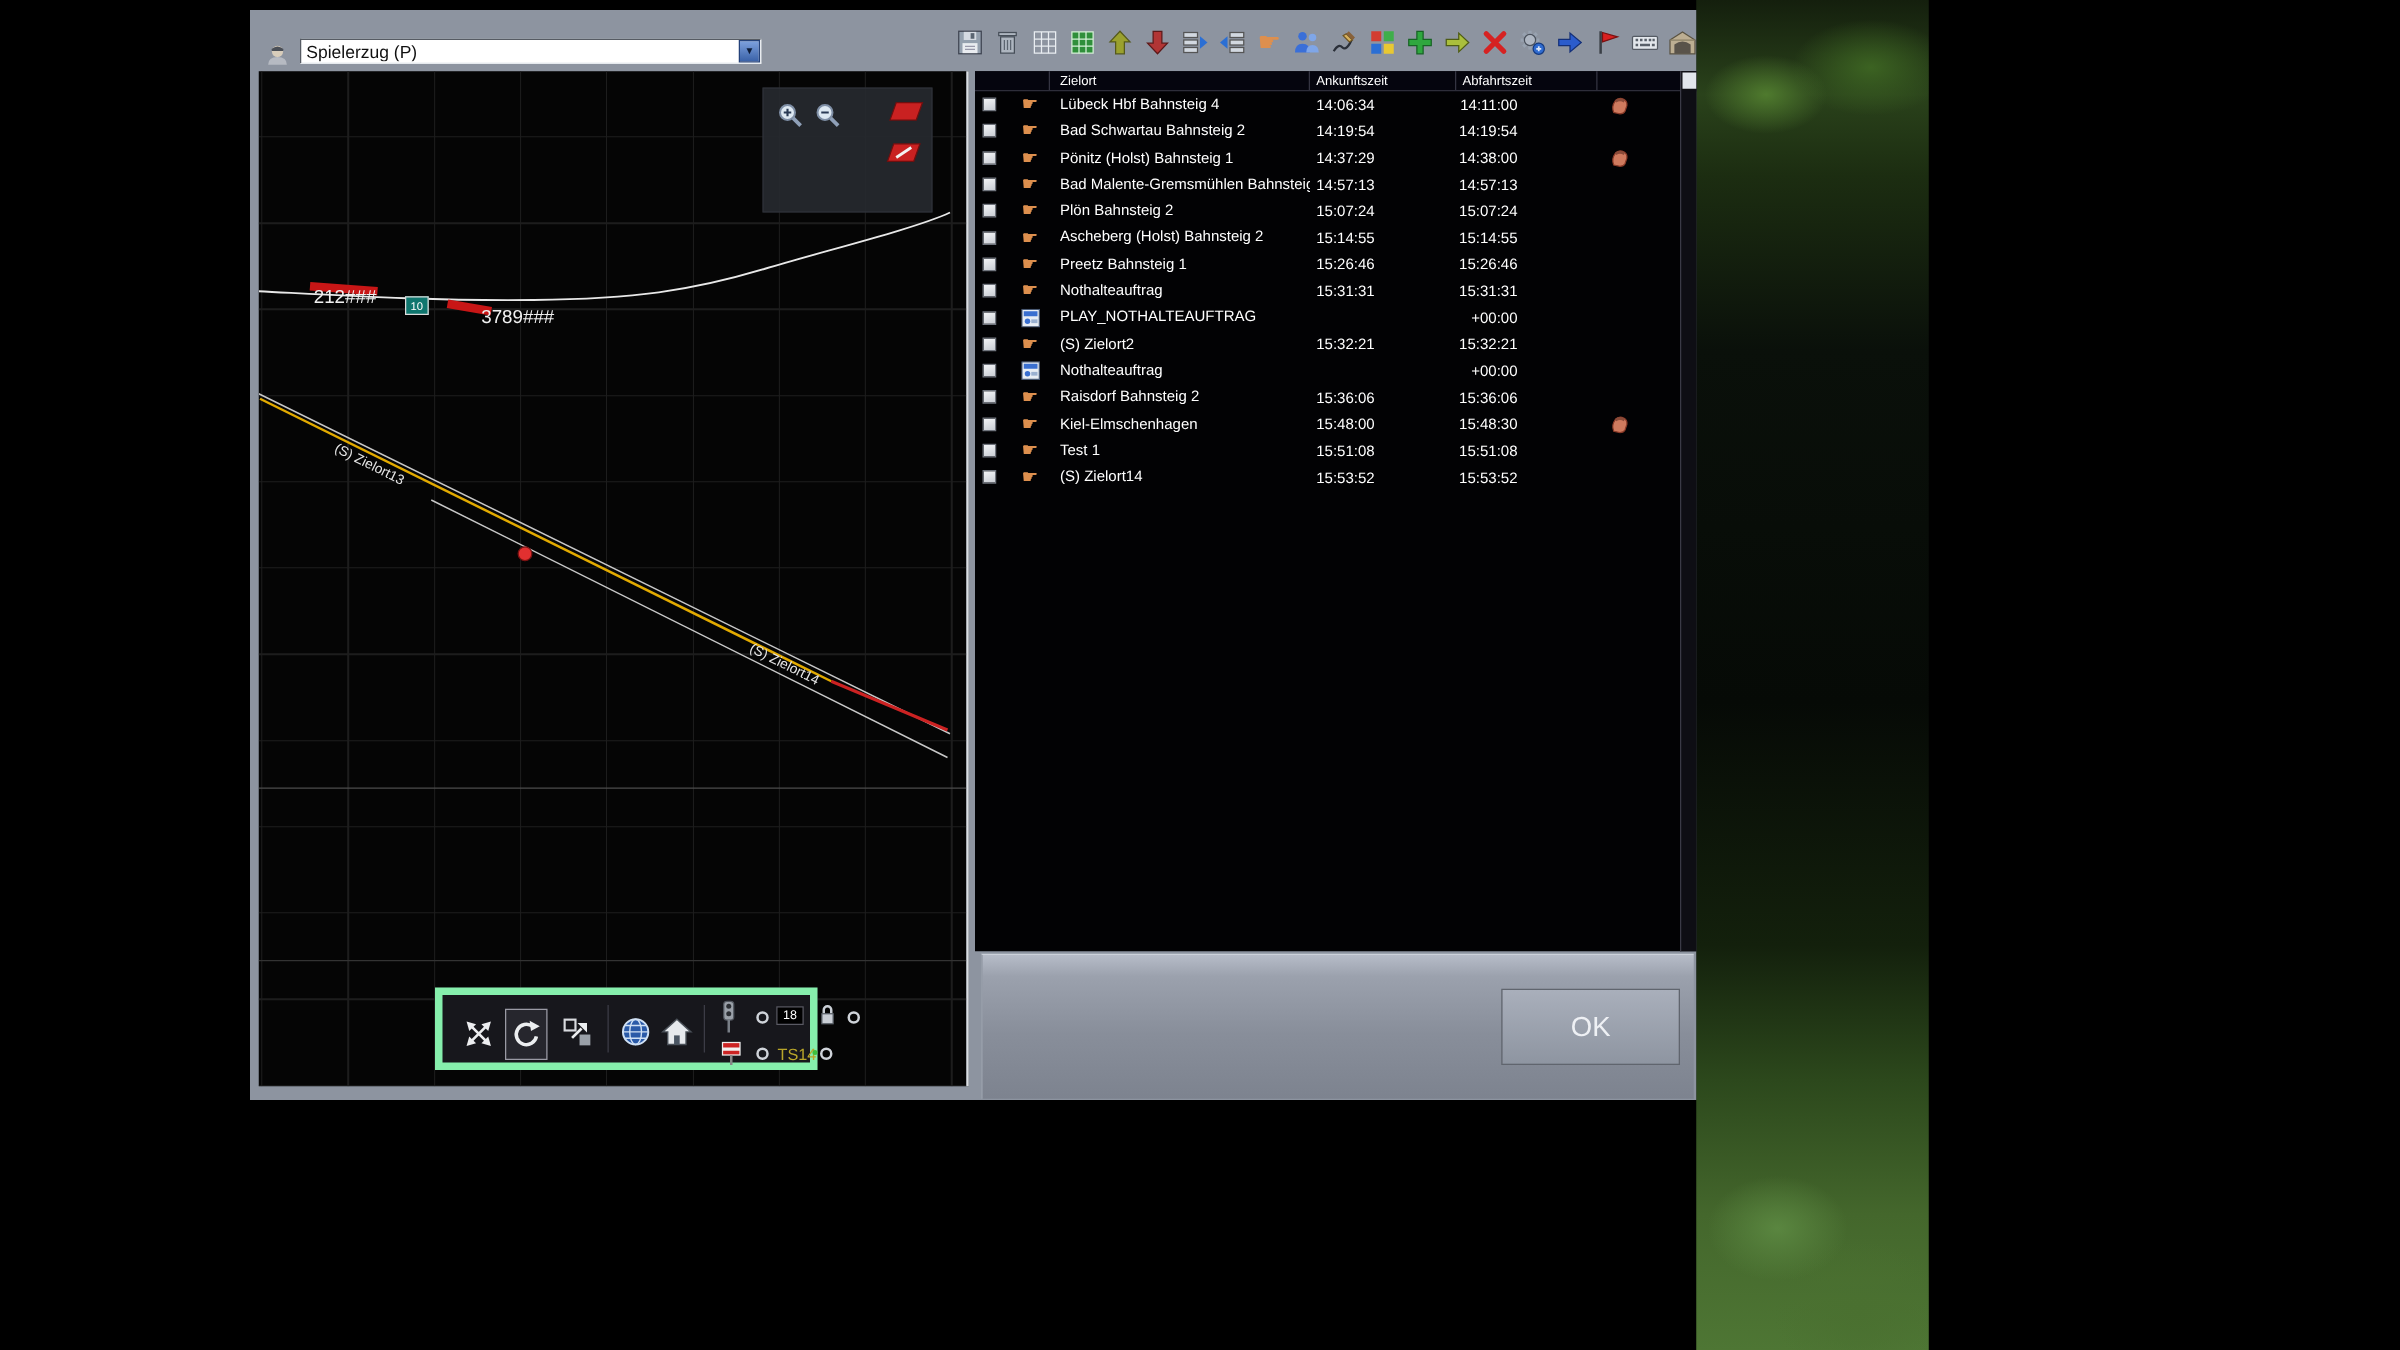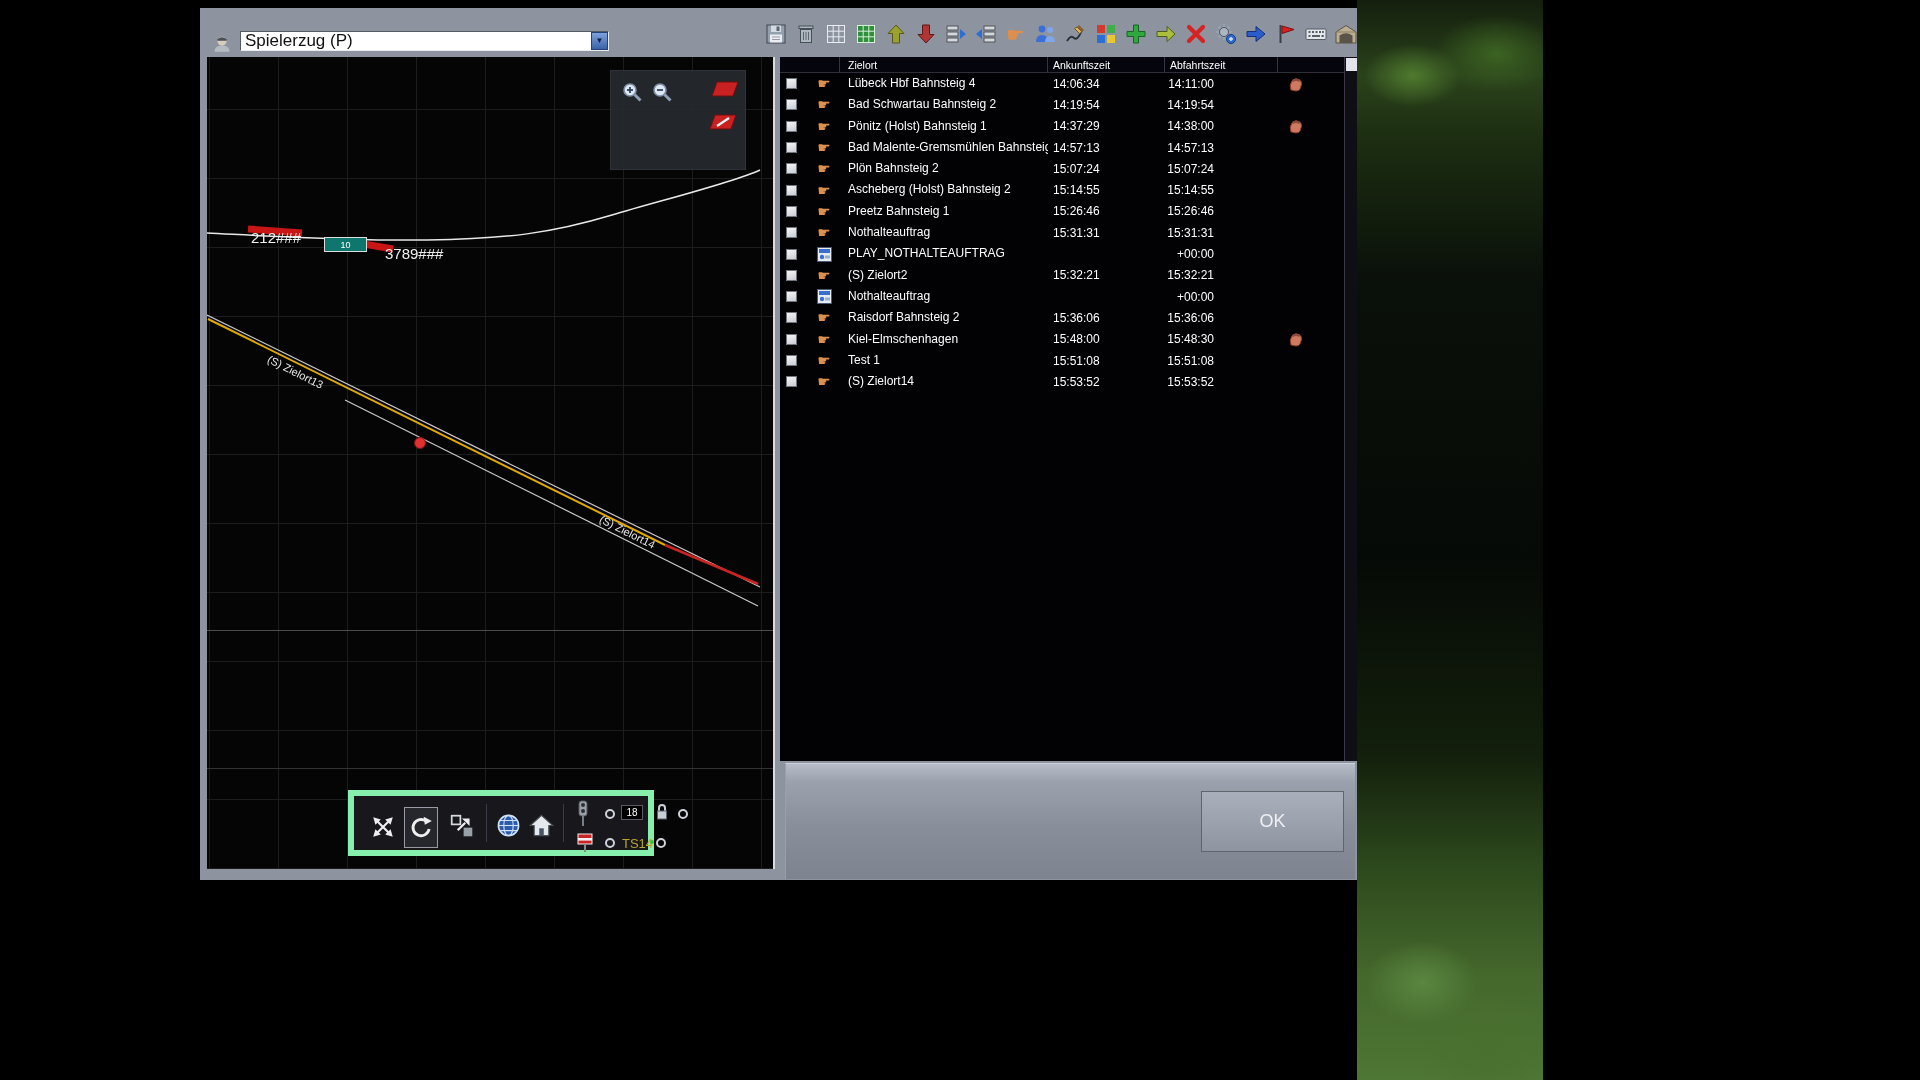--- a/index.html
+++ b/index.html
@@ -15,21 +15,21 @@
       radial-gradient(80px 60px at 35% 91%, #5a8640, transparent 70%),
       radial-gradient(100px 80px at 70% 97%, #4a7030, transparent 70%),
       linear-gradient(180deg,#141f0d 0%,#2a421b 7%,#1c2d11 13%,#0a100a 26%,#060a06 52%,#13200c 70%,#2c481c 80%,#44672c 90%,#4e7634 100%);}
 
   .app{position:absolute;left:200px;top:8px;width:1157px;height:872px;background:#8d94a0}
 
   
   .driver-badge{position:absolute;left:11px;top:25px;width:22px;height:20px}
   .dropdown{position:absolute;left:40px;top:23px;width:369px;height:20px;background:#fff;
     border:1px solid #565b63;border-bottom-color:#e8ebef;border-right-color:#e8ebef;display:flex;align-items:center}
-  .dd-text{flex:1;font-size:17px;color:#101010;padding-left:4px;white-space:nowrap;overflow:hidden}
+  .dd-text{flex:1;font-size:14px;color:#101010;padding-left:4px;white-space:nowrap;overflow:hidden}
   .dd-btn{width:17px;height:18px;background:linear-gradient(180deg,#7da1dd,#3a62a8);border:1px solid #24427a;
     display:flex;align-items:center;justify-content:center}
   .dd-arr{font-size:8px;color:#0d1d3a;line-height:1}
 
   
   .toolbar{position:absolute;left:563px;top:8px;width:595px;height:36px;display:flex;gap:5px;align-items:center}
   .tbtn{width:25px;height:26px;display:flex;align-items:center;justify-content:center}
   .tbtn svg{width:24px;height:24px}
   .hand-glyph{color:#dd8f4e;line-height:1}
   .hand-glyph.big{font-size:21px}
@@ -41,21 +41,21 @@
     background:repeating-linear-gradient(90deg,#1d1d1d 0 1px,transparent 1px 69px),
                repeating-linear-gradient(180deg,#1d1d1d 0 1px,transparent 1px 69px);
     background-position:2px 0,0 52px}
   .hline{position:absolute;left:0;right:0;height:1px}
   .h1{top:573px;background:#4c4c4c}
   .h2{top:711px;background:#333}
   .tracks{position:absolute;left:0;top:0}
   .map-label{position:absolute;color:#f0f0f0;font-size:15px;white-space:nowrap}
   .lbl-train1{left:44px;top:172px}
   .lbl-train2{left:178px;top:188px}
-  .block-badge{position:absolute;left:117px;top:180px;width:43px;height:15px;border:1px solid #ddd;background:#0f766e;
+  .block-badge{position:absolute;left:117px;top:180px;width:19px;height:15px;border:1px solid #ddd;background:#0f766e;
     color:#fff;font-size:9px;display:flex;align-items:center;justify-content:center}
   .route-label{position:absolute;color:#e6e6e6;font-size:11px;transform:rotate(26.5deg);transform-origin:left top;white-space:nowrap}
   .lbl13{left:64px;top:296px}
   .lbl14{left:396px;top:456px}
 
   
   .zoom-panel{position:absolute;left:403px;top:13px;width:136px;height:100px;background:rgba(38,41,47,.92);border:1px solid #2e3138}
   .zp-btn{position:absolute;display:flex;align-items:center;justify-content:center}
   .zin{left:8px;top:8px;width:26px;height:26px}
   .zout{left:38px;top:8px;width:26px;height:26px}
@@ -104,21 +104,21 @@
   .hand-glyph.row{font-size:15px}
   .vscroll{position:absolute;right:0;top:0;width:13px;height:704px;background:#0e0e14;border-left:1px solid #3a3a46}
   .vs-btn{width:11px;height:13px;background:#e2e6ec;margin:1px auto 0;display:block}
 
   
   .bottom-panel{position:absolute;left:585px;top:755px;width:570px;height:116px;
     background:linear-gradient(180deg,#b6bcc8 0%,#9ba1ad 15%,#888e9a 55%,#7d838f 100%);
     border-top:1px solid #ccd1da;border-left:1px solid #9aa0ab}
   .ok{position:absolute;left:415px;top:27px;width:143px;height:61px;
     background:linear-gradient(180deg,#a9afbb,#8e95a1);border:1px solid #60656e;
-    color:#eef0f4;font-size:18px;display:flex;align-items:center;justify-content:center}
+    color:#eef0f4;font-size:22px;display:flex;align-items:center;justify-content:center}
 </style>
 </head>
 <body>
 
 <div class="world"></div>
 
 <div class="app">
 
   <span class="driver-badge">
     <svg viewBox="0 0 16 16" width="22" height="20">

